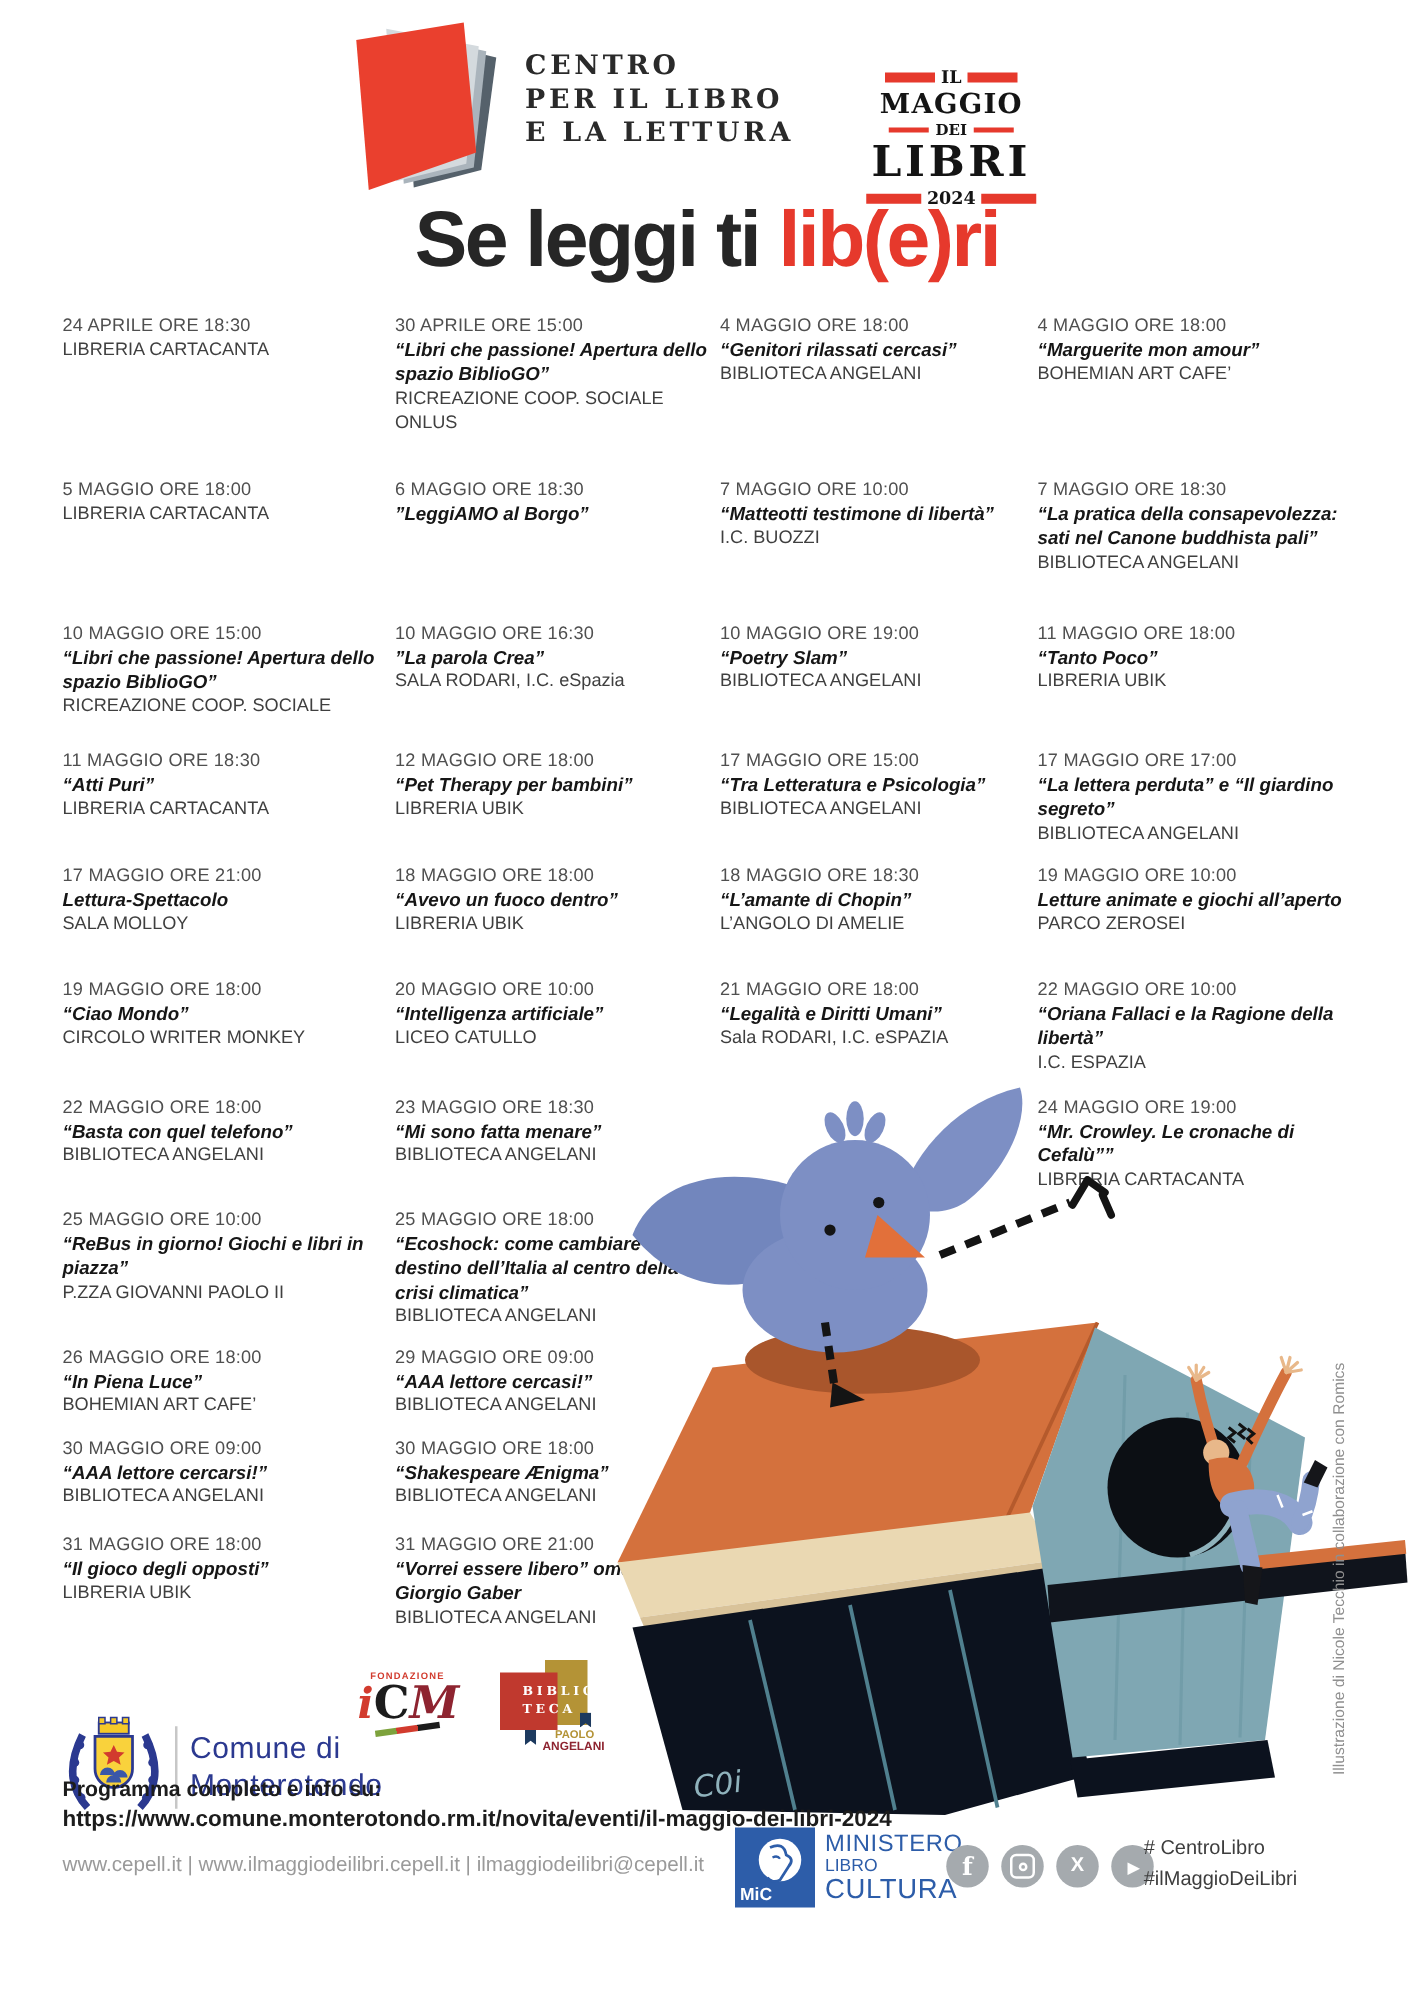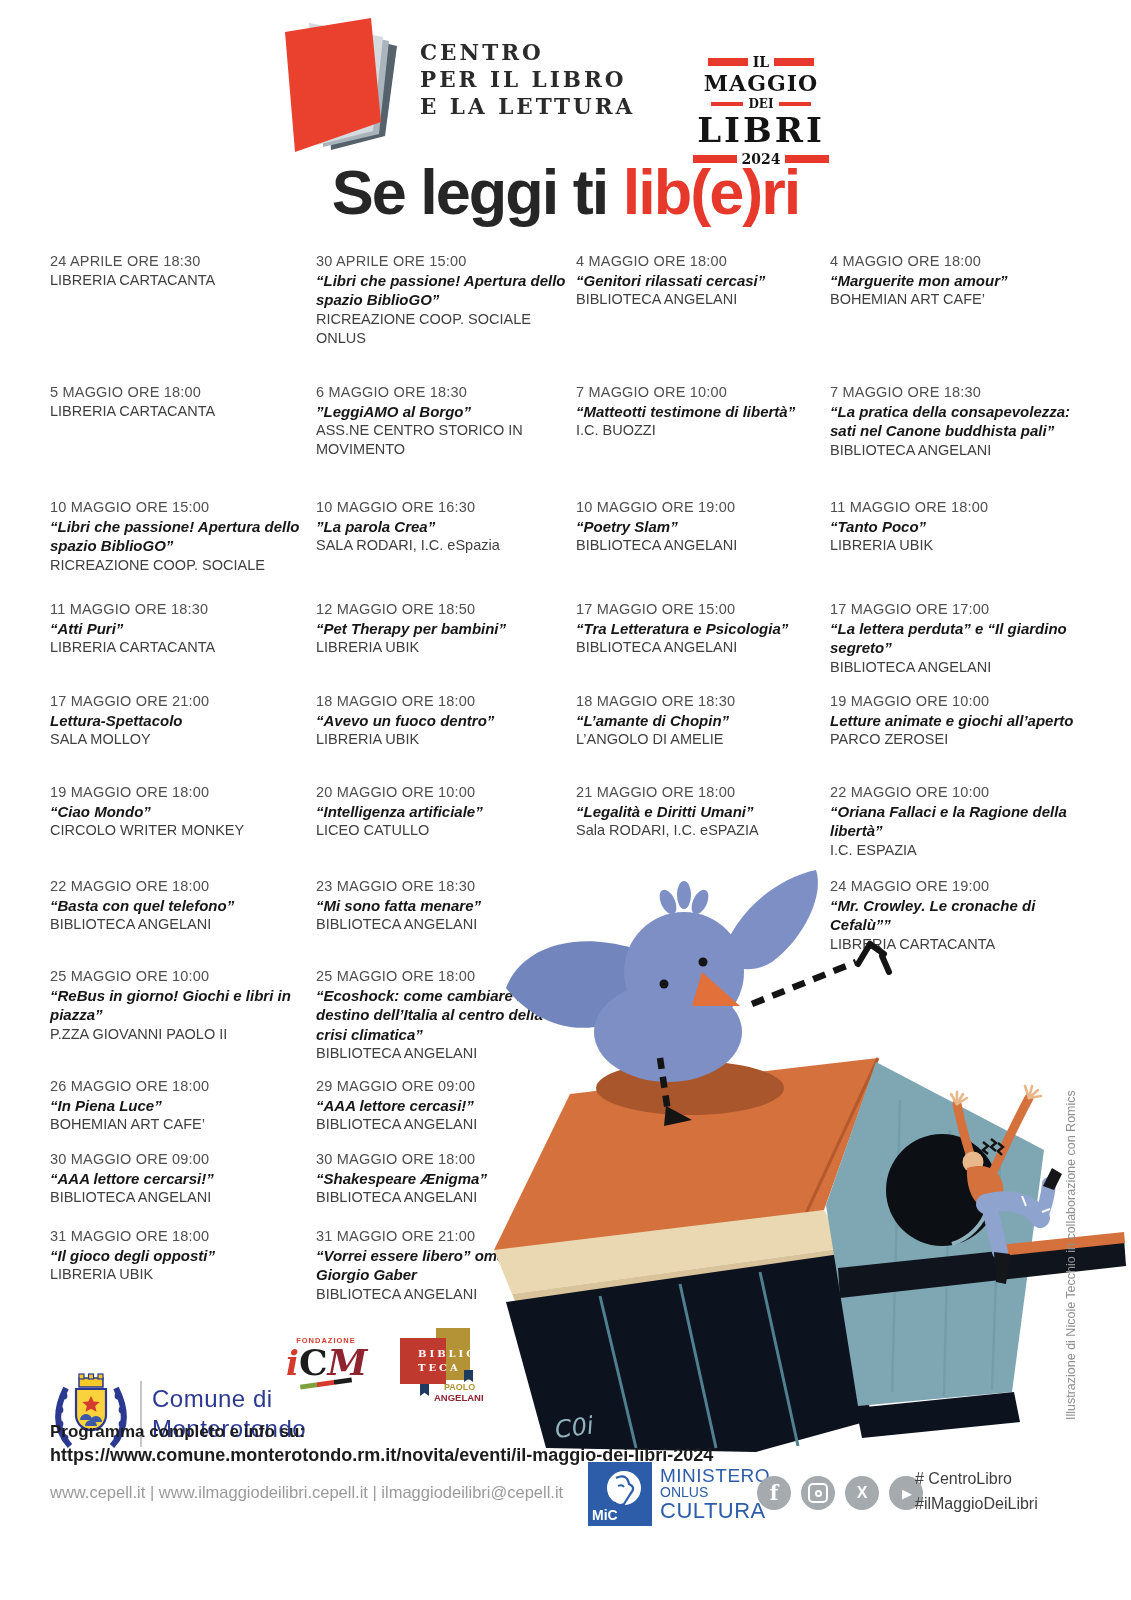--- a/index.html
+++ b/index.html
@@ -184,29 +184,28 @@
         <div class="ev-venue">LIBRERIA UBIK</div>
       </div>
       <div class="event" style="left: 316px; top: 252px;">
         <div class="ev-date">30 APRILE ORE 15:00</div>
         <div class="ev-title">“Libri che passione! Apertura dello spazio BiblioGO”</div>
         <div class="ev-venue">RICREAZIONE COOP. SOCIALE ONLUS</div>
       </div>
       <div class="event" style="left: 316px; top: 383px;">
         <div class="ev-date">6 MAGGIO ORE 18:30</div>
         <div class="ev-title">”LeggiAMO al Borgo”</div>
-        <div class="ev-venue">ASS.NE CENTRO STORICO IN MOVIMENTO</div>
       </div>
       <div class="event" style="left: 316px; top: 498px;">
         <div class="ev-date">10 MAGGIO ORE 16:30</div>
         <div class="ev-title">”La parola Crea”</div>
         <div class="ev-venue">SALA RODARI, I.C. eSpazia</div>
       </div>
       <div class="event" style="left: 316px; top: 600px;">
-        <div class="ev-date">12 MAGGIO ORE 18:50</div>
+        <div class="ev-date">12 MAGGIO ORE 18:00</div>
         <div class="ev-title">“Pet Therapy per bambini”</div>
         <div class="ev-venue">LIBRERIA UBIK</div>
       </div>
       <div class="event" style="left: 316px; top: 692px;">
         <div class="ev-date">18 MAGGIO ORE 18:00</div>
         <div class="ev-title">“Avevo un fuoco dentro”</div>
         <div class="ev-venue">LIBRERIA UBIK</div>
       </div>
       <div class="event" style="left: 316px; top: 783px;">
         <div class="ev-date">20 MAGGIO ORE 10:00</div>
@@ -438,21 +437,21 @@
     <div class="mic-square">
       <svg width="64" height="64" viewBox="0 0 64 64">
         <circle cx="36" cy="26" r="17" fill="#ffffff"></circle>
         <path d="M 28 16 q 11 -5 13 6 q 7 3 2 9 l -7 11 q -6 3 -10 -2" stroke="#2d5da9" stroke-width="2.2" fill="none"></path>
         <path d="M 30 24 q 4 -2 6 1" stroke="#2d5da9" stroke-width="1.8" fill="none"></path>
       </svg>
       <span class="mic-short">MiC</span>
     </div>
     <div class="mic-text">
       <div class="mic-l1">MINISTERO</div>
-      <div class="mic-l2">ONLUS</div>
+      <div class="mic-l2">LIBRO</div>
       <div class="mic-l3">CULTURA</div>
     </div>
   </div>
 
   <div class="social">
     <div class="sicon">
         <span class="fb">f</span>
       </div>
     <div class="sicon">
         <span class="ig-frame">

